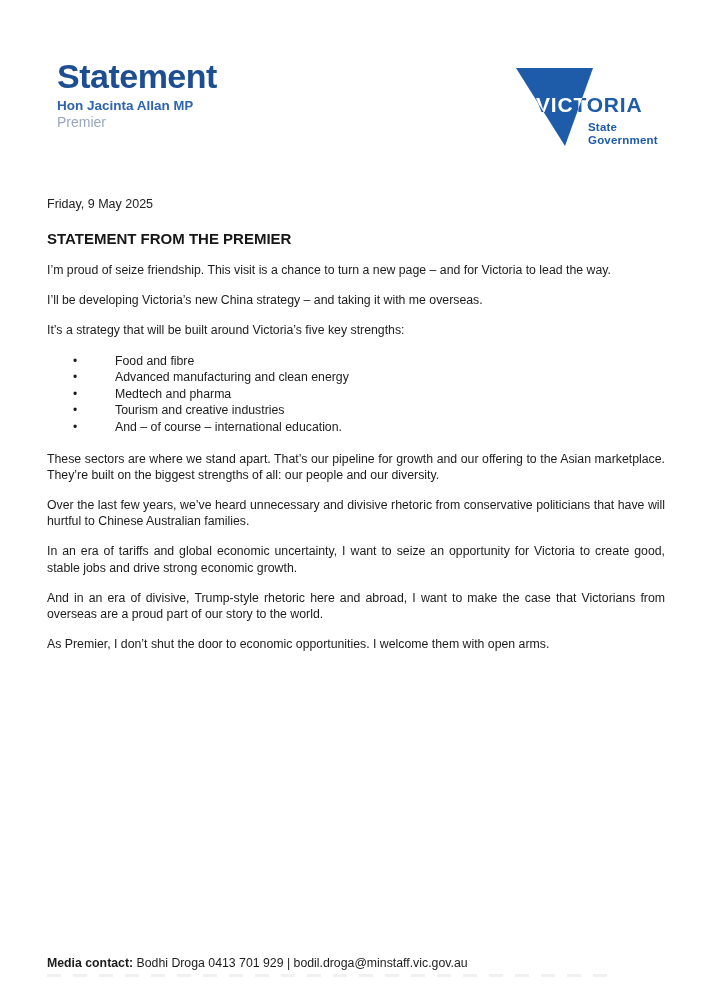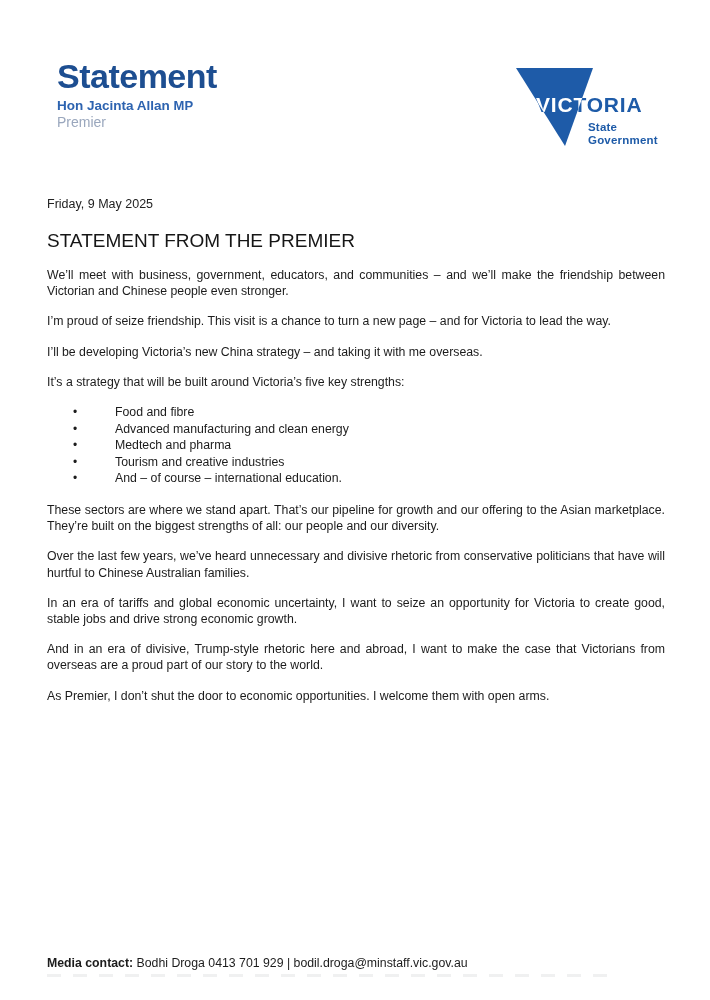--- a/index.html
+++ b/index.html
@@ -52,22 +52,22 @@
     font-weight: bold;
     font-size: 11.5px;
     letter-spacing: 0.2px;
   }
 
   
   .doc-main { position: absolute; left: 47px; top: 197px; width: 618px; }
   .doc-date { font-size: 12.5px; color: #222; margin: 0 0 19px 0; }
   .doc-heading {
     margin: 16px 0 15px 0;
-    font-size: 19px;
-    font-weight: normal;
+    font-size: 15px;
+    font-weight: bold;
     color: #161616;
     letter-spacing: 0px;
   }
   .doc-main p.body-par {
     margin: 0 0 14px 0;
     font-size: 12.3px;
     line-height: 16.2px;
     text-align: justify;
     color: #1c1c1c;
   }
@@ -139,21 +139,20 @@
 
       <text class="logo-tagline" x="83" y="73" fill="#1e5ba8">State</text>
       <text class="logo-tagline" x="83" y="86" fill="#1e5ba8">Government</text>
     </svg>
   </div>
 
   <main class="doc-main">
     <div class="doc-date">Friday, 9 May 2025</div>
     <h2 class="doc-heading">STATEMENT FROM THE PREMIER</h2>
 
-    <p class="body-par">We’ll meet with business, government, educators, and communities – and we’ll make the friendship between Victorian and Chinese people even stronger.</p>
     <p class="body-par">I’m proud of seize friendship. This visit is a chance to turn a new page – and for Victoria to lead the way.</p>
     <p class="body-par">I’ll be developing Victoria’s new China strategy – and taking it with me overseas.</p>
     <p class="body-par">It’s a strategy that will be built around Victoria’s five key strengths:</p>
 
     <ul class="bullets">
       <li>
         <span class="bullet-marker">•</span>
         <span>Food and fibre</span>
       </li>
       <li>

